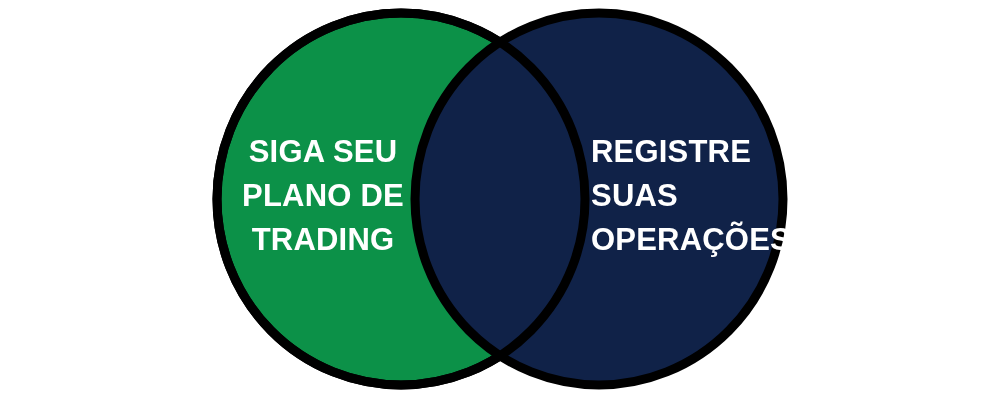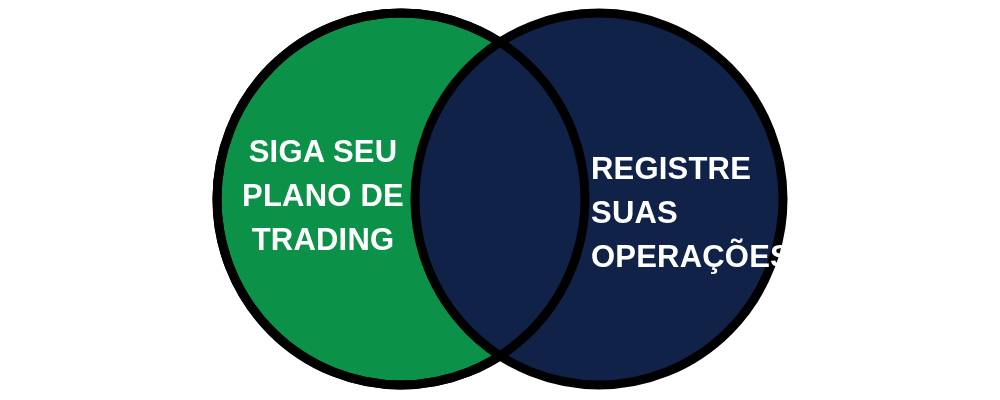--- a/index.html
+++ b/index.html
@@ -75,17 +75,17 @@
     <ellipse cx="599" cy="199" rx="184" ry="186" fill="#102248" stroke="#000000" stroke-width="9"></ellipse>
 
     <ellipse cx="401" cy="199" rx="184" ry="186" fill="none" stroke="#000000" stroke-width="9"></ellipse>
   </svg>
 
   <div class="venn-label" id="label-left" style="color: rgb(255, 255, 255);">SIGA SEU
 PLANO DE
 TRADING</div>
 
 
-  <div class="venn-label" id="label-right" style="color: rgb(255, 255, 255); margin-top: 17px;">REGISTRE
+  <div class="venn-label" id="label-right" style="color: rgb(255, 255, 255);">REGISTRE
 SUAS
 OPERAÇÕES</div>
 
 </div>
 
 </body></html>

